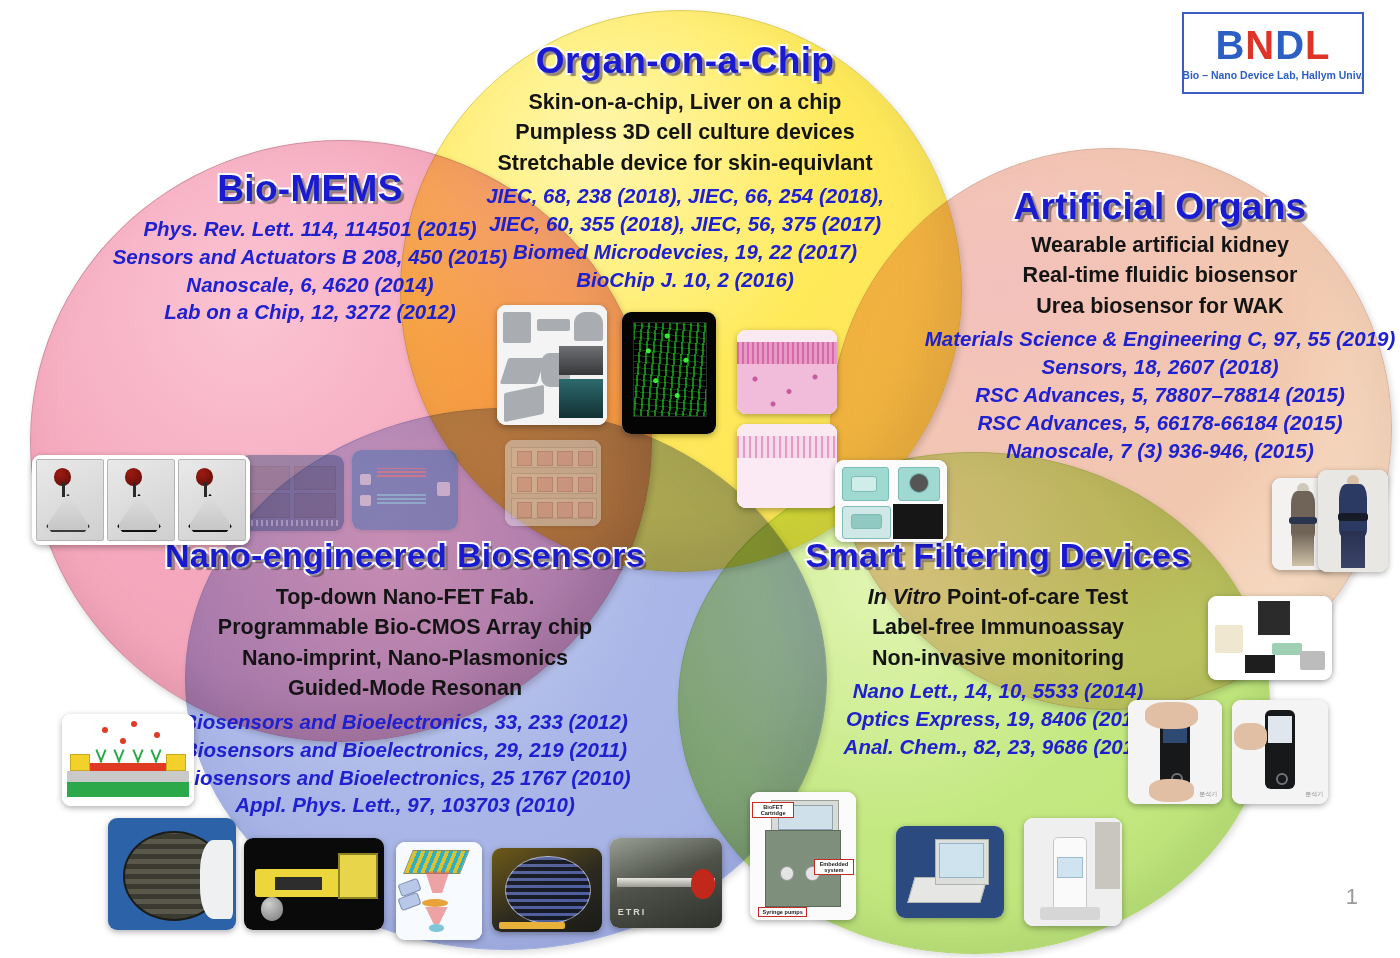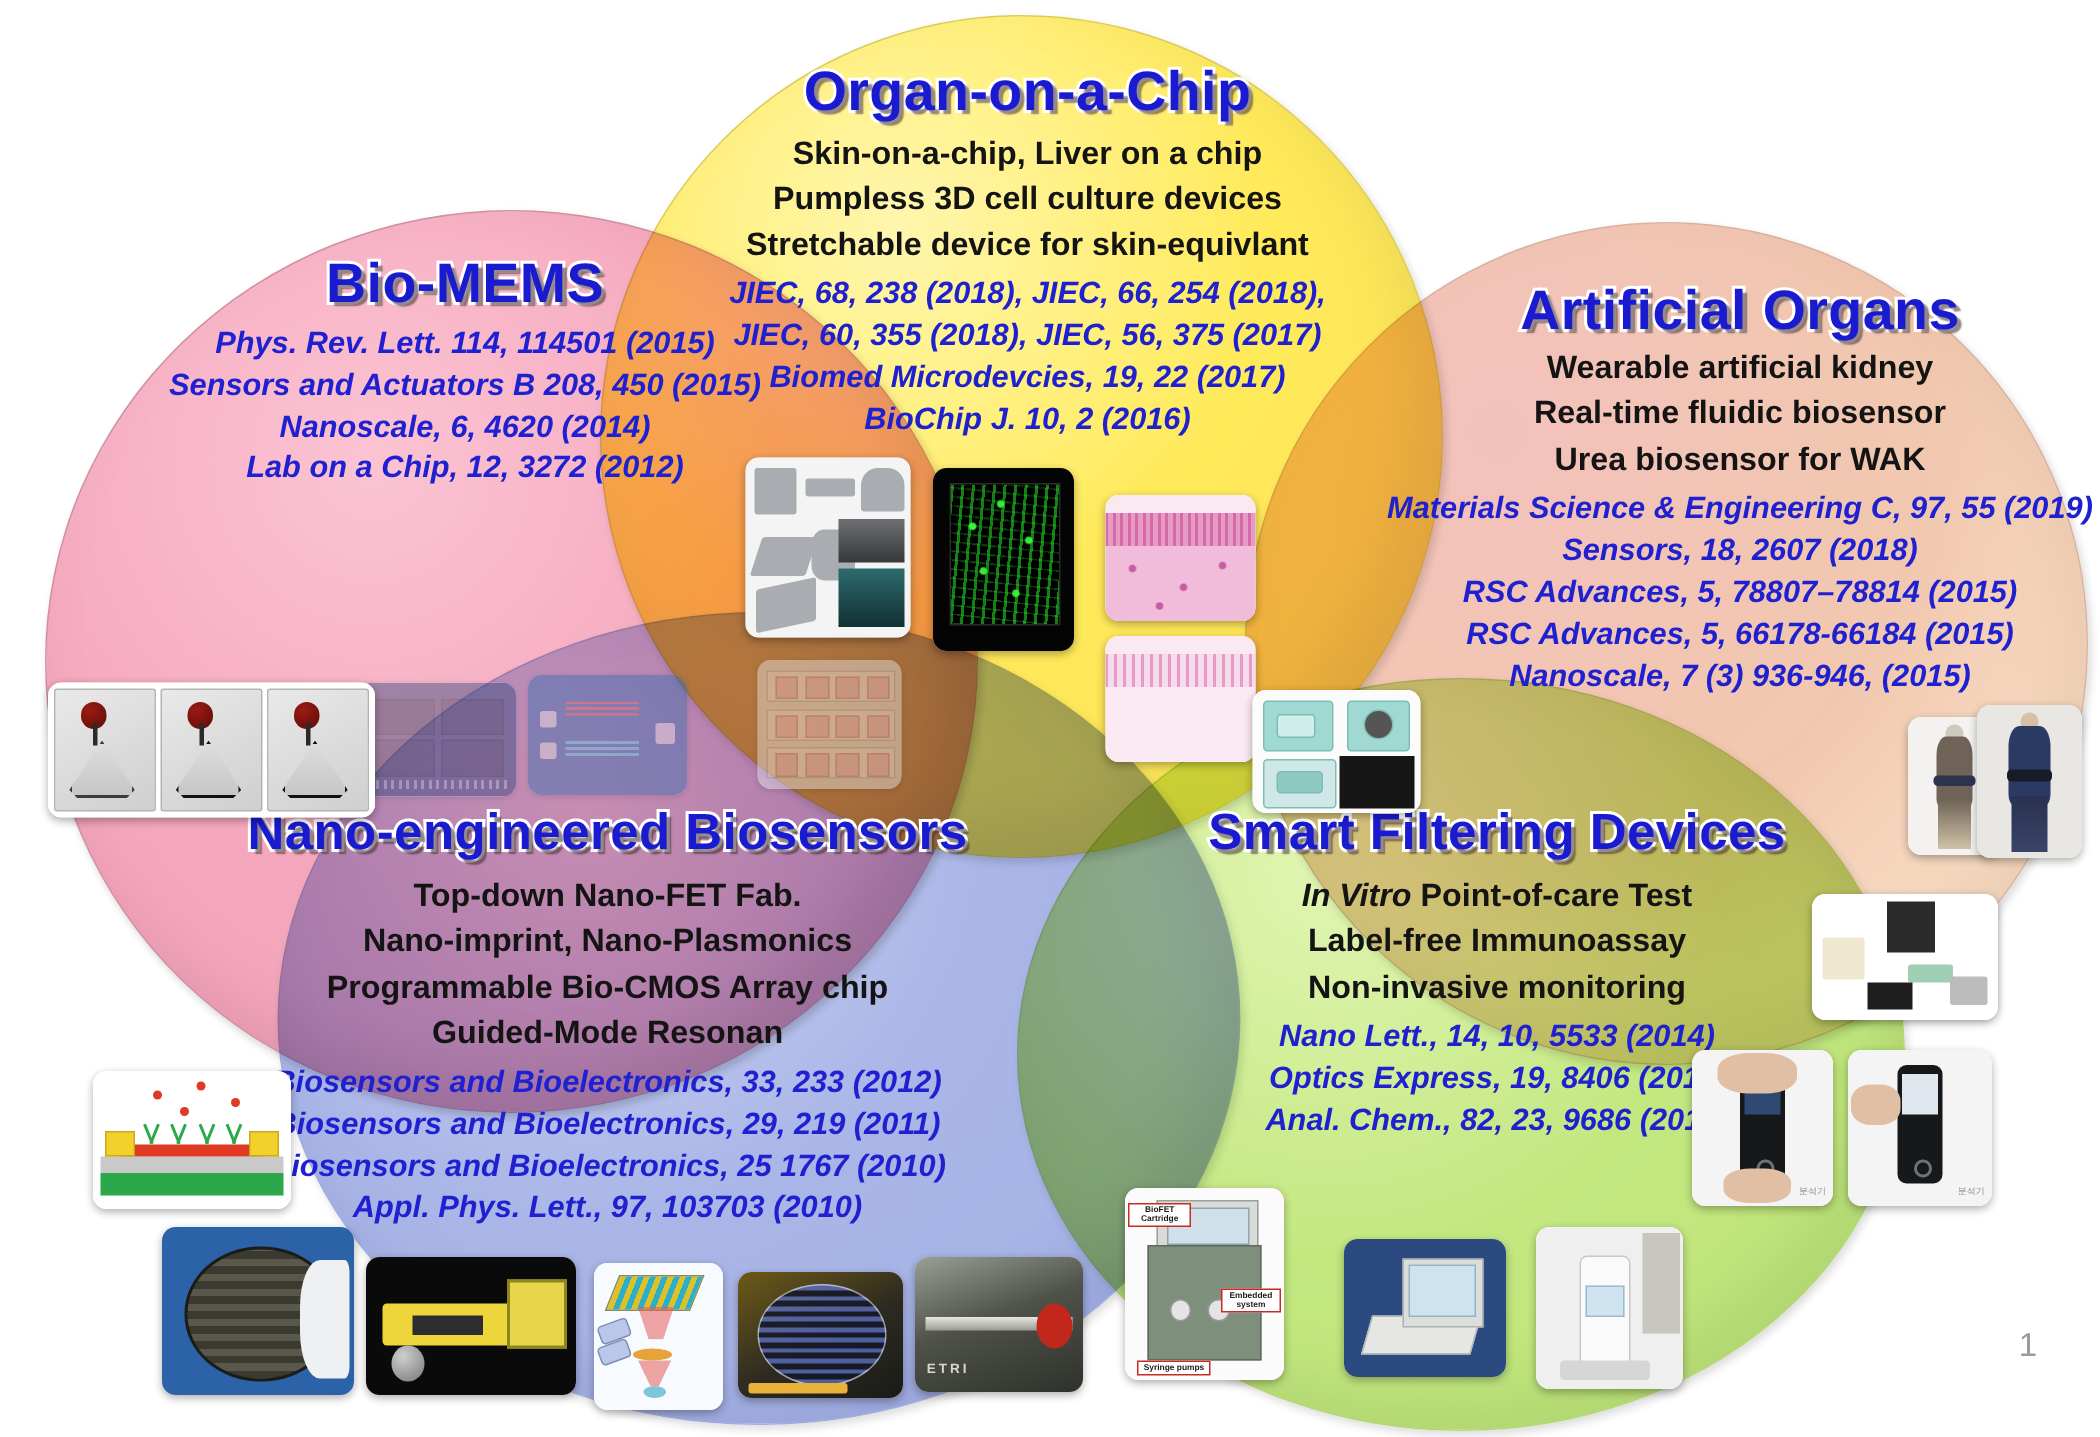--- a/index.html
+++ b/index.html
@@ -520,22 +520,22 @@
       <div class="ref">RSC Advances, 5, 78807–78814 (2015)</div>
       <div class="ref">RSC Advances, 5, 66178-66184 (2015)</div>
       <div class="ref">Nanoscale, 7 (3) 936-946, (2015)</div>
     </div>
   </div>
 
   <div class="block" style="left:100px;top:538px;width:610px;">
     <div class="wtitle small">Nano-engineered Biosensors</div>
     <div style="margin-top:8px;">
       <div class="line-b">Top-down Nano-FET Fab.</div>
+      <div class="line-b">Programmable Bio-CMOS Array chip</div>
       <div class="line-b">Nano-imprint, Nano-Plasmonics</div>
-      <div class="line-b">Programmable Bio-CMOS Array chip</div>
       <div class="line-b">Guided-Mode Resonan</div>
     </div>
     <div style="margin-top:4px;">
       <div class="ref">Biosensors and Bioelectronics, 33, 233 (2012)</div>
       <div class="ref">Biosensors and Bioelectronics, 29, 219 (2011)</div>
       <div class="ref">Biosensors and Bioelectronics, 25 1767 (2010)</div>
       <div class="ref">Appl. Phys. Lett., 97, 103703 (2010)</div>
     </div>
   </div>
 
@@ -548,15 +548,19 @@
       <div class="line-b">Label-free Immunoassay</div>
       <div class="line-b">Non-invasive monitoring</div>
     </div>
     <div style="margin-top:4px;">
       <div class="ref">Nano Lett., 14, 10, 5533 (2014)</div>
       <div class="ref">Optics Express, 19, 8406 (2011)</div>
       <div class="ref">Anal. Chem., 82, 23, 9686 (2010)</div>
     </div>
   </div>
 
+  <div id="logo">
+    <div class="lt"><span class="b">B</span><span class="r">N</span><span class="b">D</span><span class="r">L</span></div>
+    <div class="ls">Bio – Nano Device Lab, Hallym Univ.</div>
+  </div>
 
   <div id="pageno">1</div>
 </div>
 
 </body></html>

